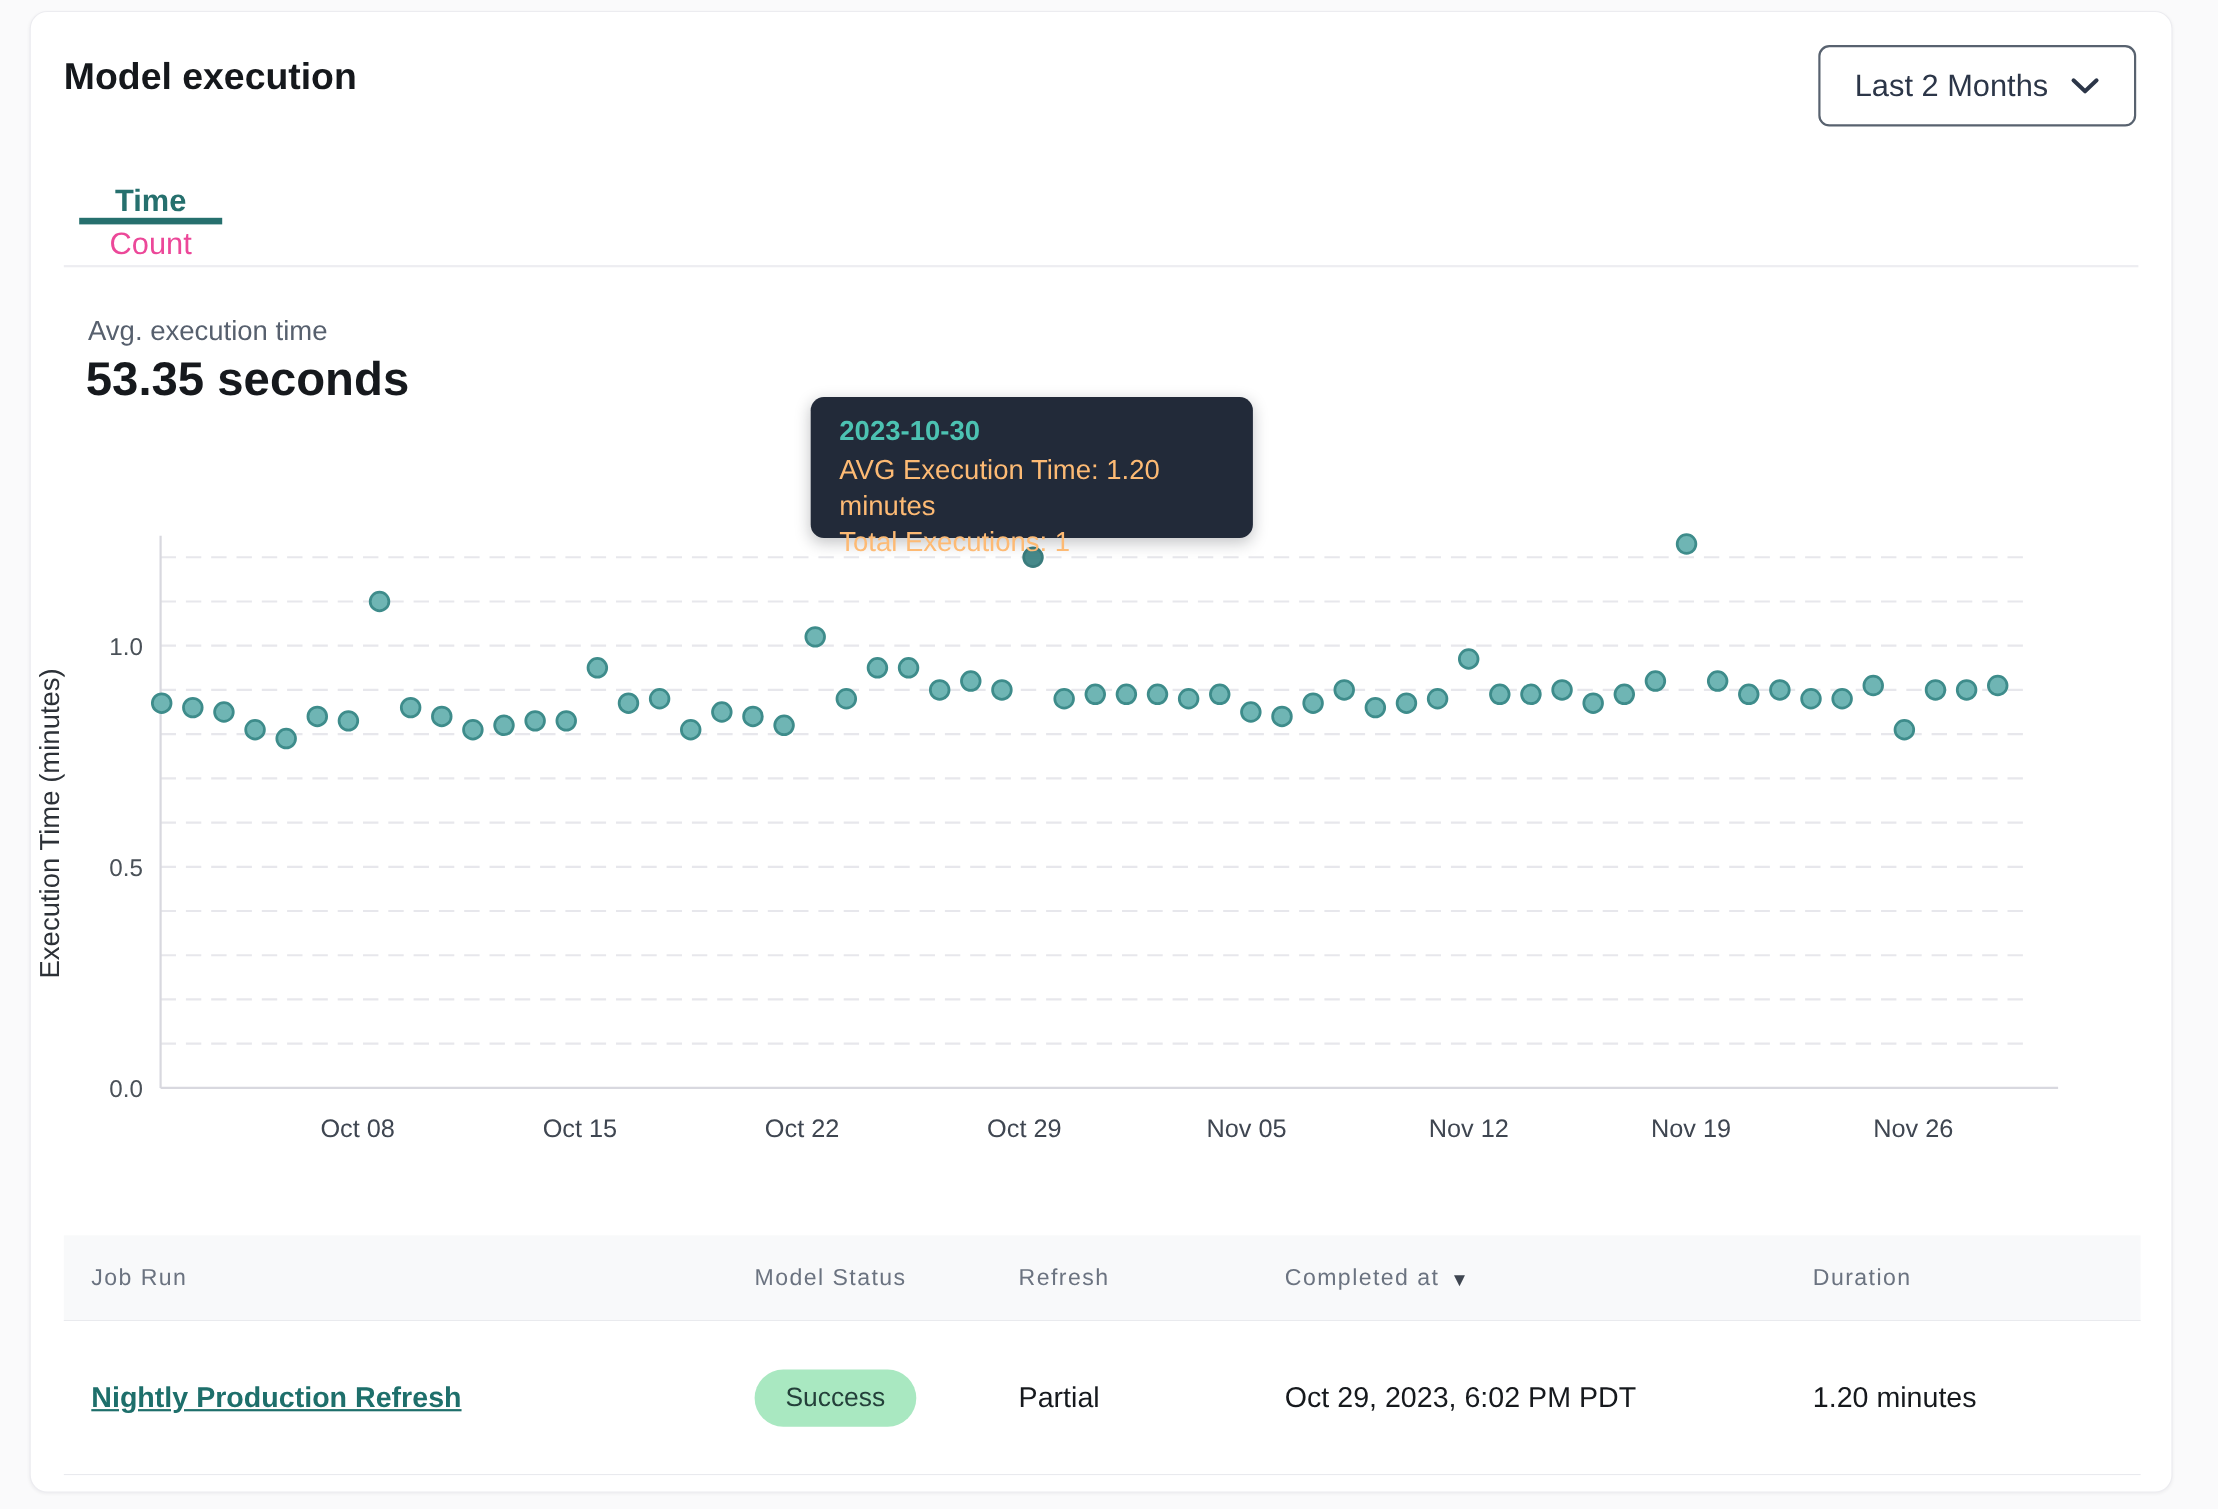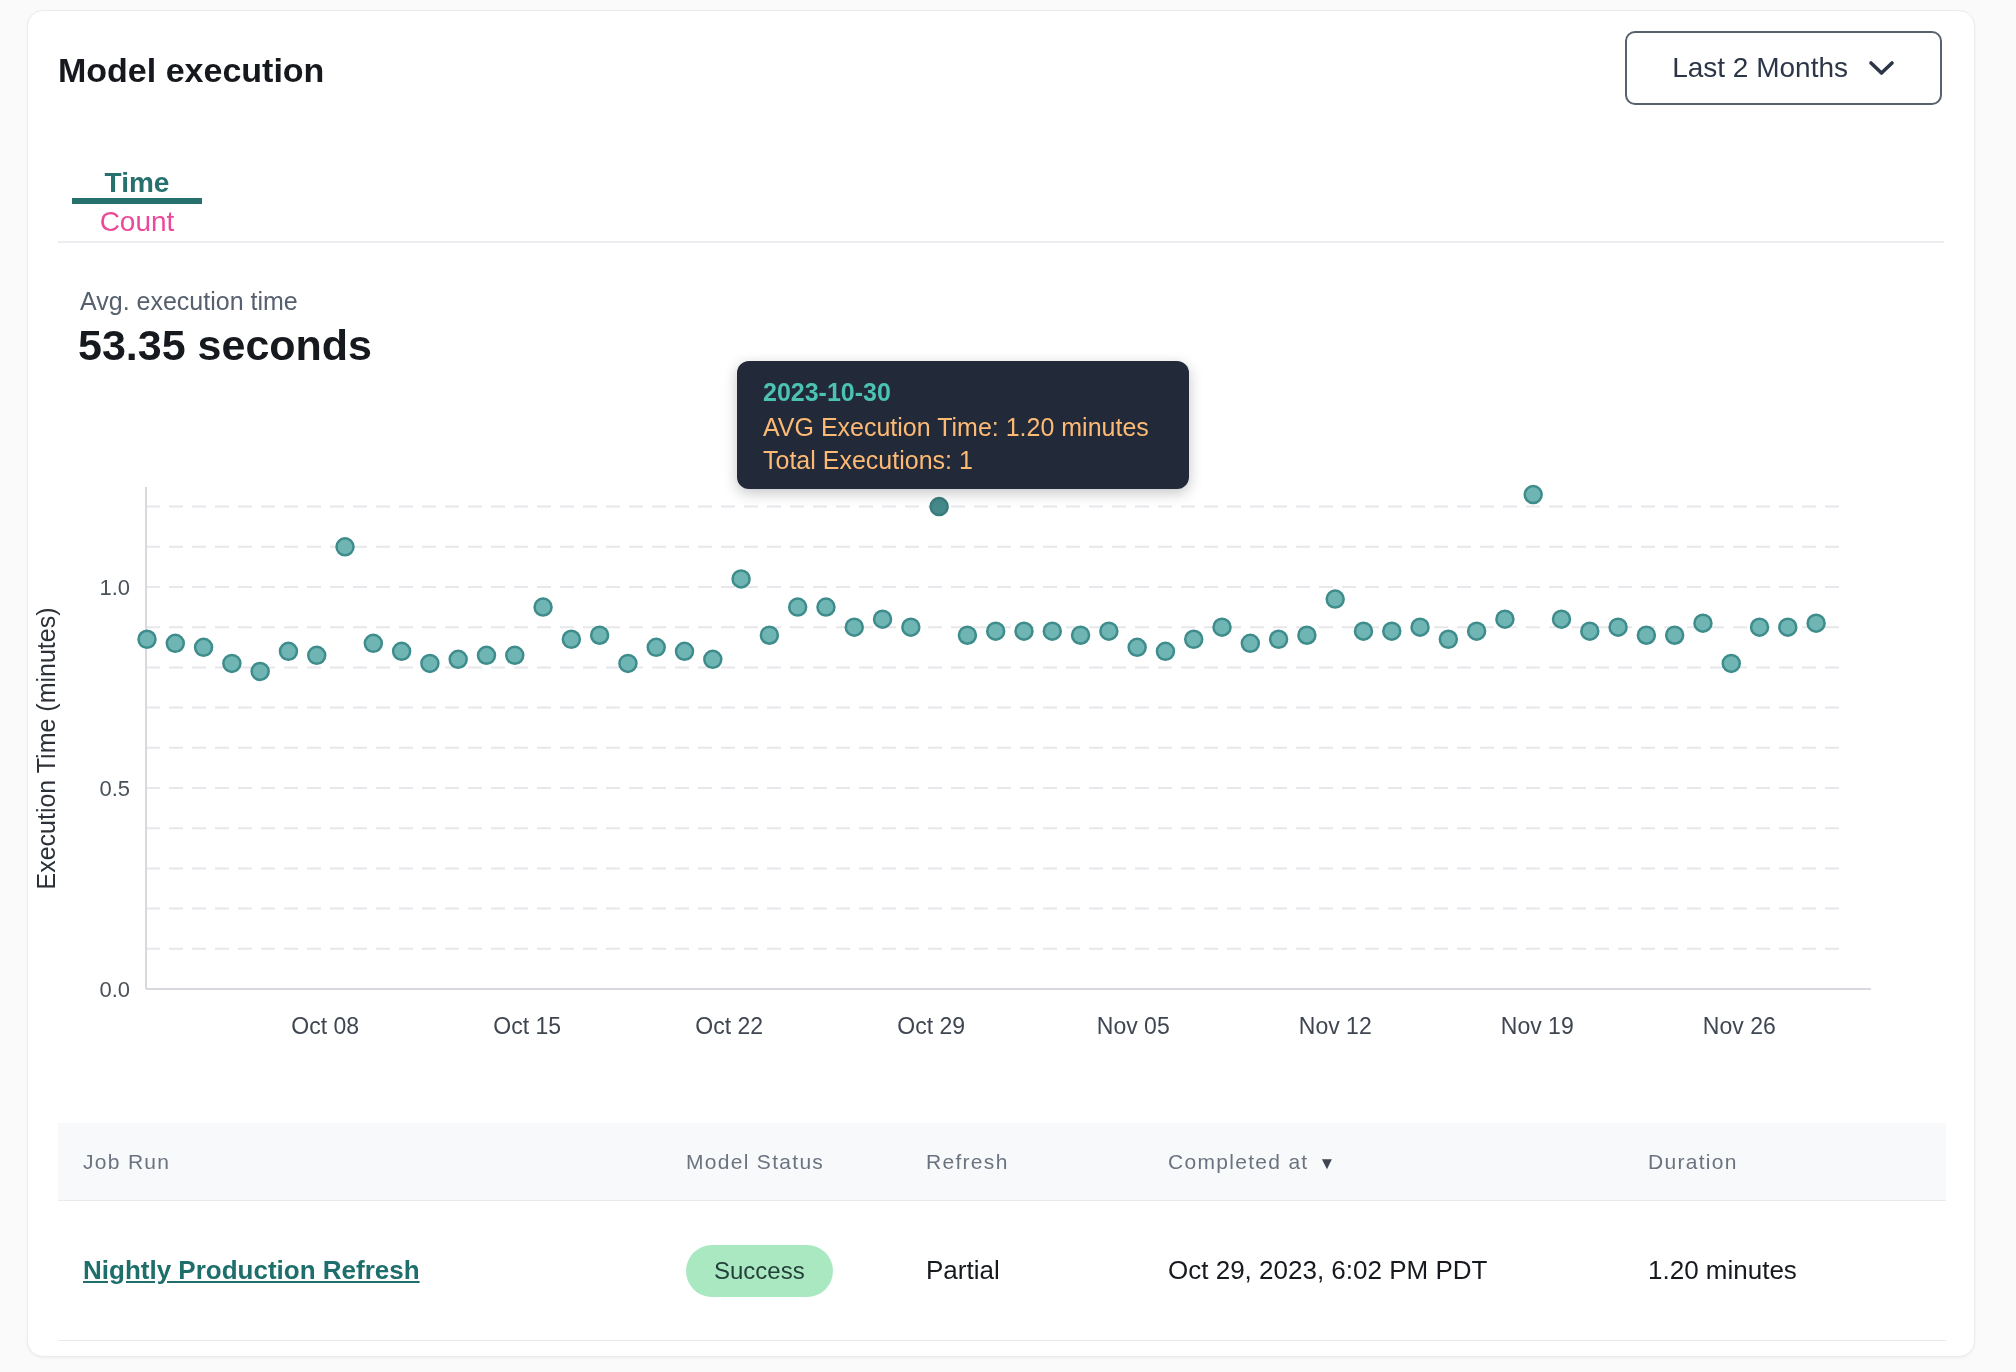--- a/index.html
+++ b/index.html
@@ -4,39 +4,39 @@
 <style>
   * { margin:0; padding:0; box-sizing:border-box; }
   html,body { background:#fafafb; }
   body { font-family:"Liberation Sans", sans-serif; }
   .screen { position:relative; width:2016px; height:1372px; background:#fafafb; overflow:hidden; }
   .card { position:absolute; left:27px; top:10px; width:1948px; height:1347px; background:#ffffff;
           border:1px solid #ececf0; border-radius:16px; box-shadow:0 1px 3px rgba(20,24,33,.05); overflow:hidden; }
 
   .card-title { position:absolute; left:30px; top:40px; font-size:34px; font-weight:600; color:#15181c; }
 
-  .range-btn { position:absolute; right:32px; top:20px; height:74px; padding:0 45px; display:flex; align-items:center; gap:20px;
+  .range-btn { position:absolute; right:32px; top:30px; height:74px; padding:0 31px; display:flex; align-items:center; gap:20px;
                background:#fff; border:2px solid #58626f; border-radius:10px; font-size:28px; color:#2c3648; cursor:pointer; }
   .range-btn svg { display:block; }
 
   .tabs { position:absolute; left:30px; right:30px; top:152px; height:80px; display:flex; border-bottom:2px solid #ededf1;flex-direction:column; }
   .tab { position:relative; height:100%; width:158px; display:flex; align-items:center; justify-content:center;
          font-size:28px; color:#ec4899; cursor:pointer; }
   .tab.active { color:#26706e; font-weight:bold; }
   .tab.active::after { content:''; position:absolute; left:14px; right:14px; bottom:-2px; height:6px; background:#26706e; }
 
   .stat-label { position:absolute; left:52px; top:276px; font-size:25px; color:#57606e; }
   .stat-value { position:absolute; left:50px; top:310px; font-size:43px; font-weight:600; color:#16191d; }
 
   .chart-svg { position:absolute; left:0; top:0; width:1948px; height:1347px; pointer-events:none; }
   .chart-svg text { font-family:"Liberation Sans", sans-serif; }
   .y-axis-title { position:absolute; left:-152px; top:723px; width:340px; text-align:center;
                   transform:rotate(-90deg); font-size:25px; color:#2c3137; }
 
-  .tooltip { position:absolute; left:709px; top:350px; width:452px; height:128px; background:#222a39; border-radius:12px;
+  .tooltip { position:absolute; left:709px; top:350px; width:402px; height:128px; background:#222a39; border-radius:12px;
              padding:17px 26px; z-index:3; box-shadow:0 4px 14px rgba(20,24,33,.25); }
   .tooltip .tt-date { font-size:25px; font-weight:600; color:#4cc2b2; margin-bottom:4px; }
   .tooltip .tt-line { font-size:25px; font-weight:400; color:#fdba74; line-height:33px; }
 
   .jobs-table { position:absolute; left:30px; top:1112px; width:1888px; }
   .t-grid { display:grid; grid-template-columns:603px 240px 242px 480px auto; align-items:center; }
   .t-head { background:#f8f9fa; height:78px; border-bottom:1px solid #e9eaee; }
   .t-head .th { font-size:21px; font-weight:normal; letter-spacing:1.3px; color:#6b7380; padding-left:25px;
                 display:flex; align-items:flex-end; gap:10px; }
   .sort-caret { font-size:17px; color:#3f4651; }

